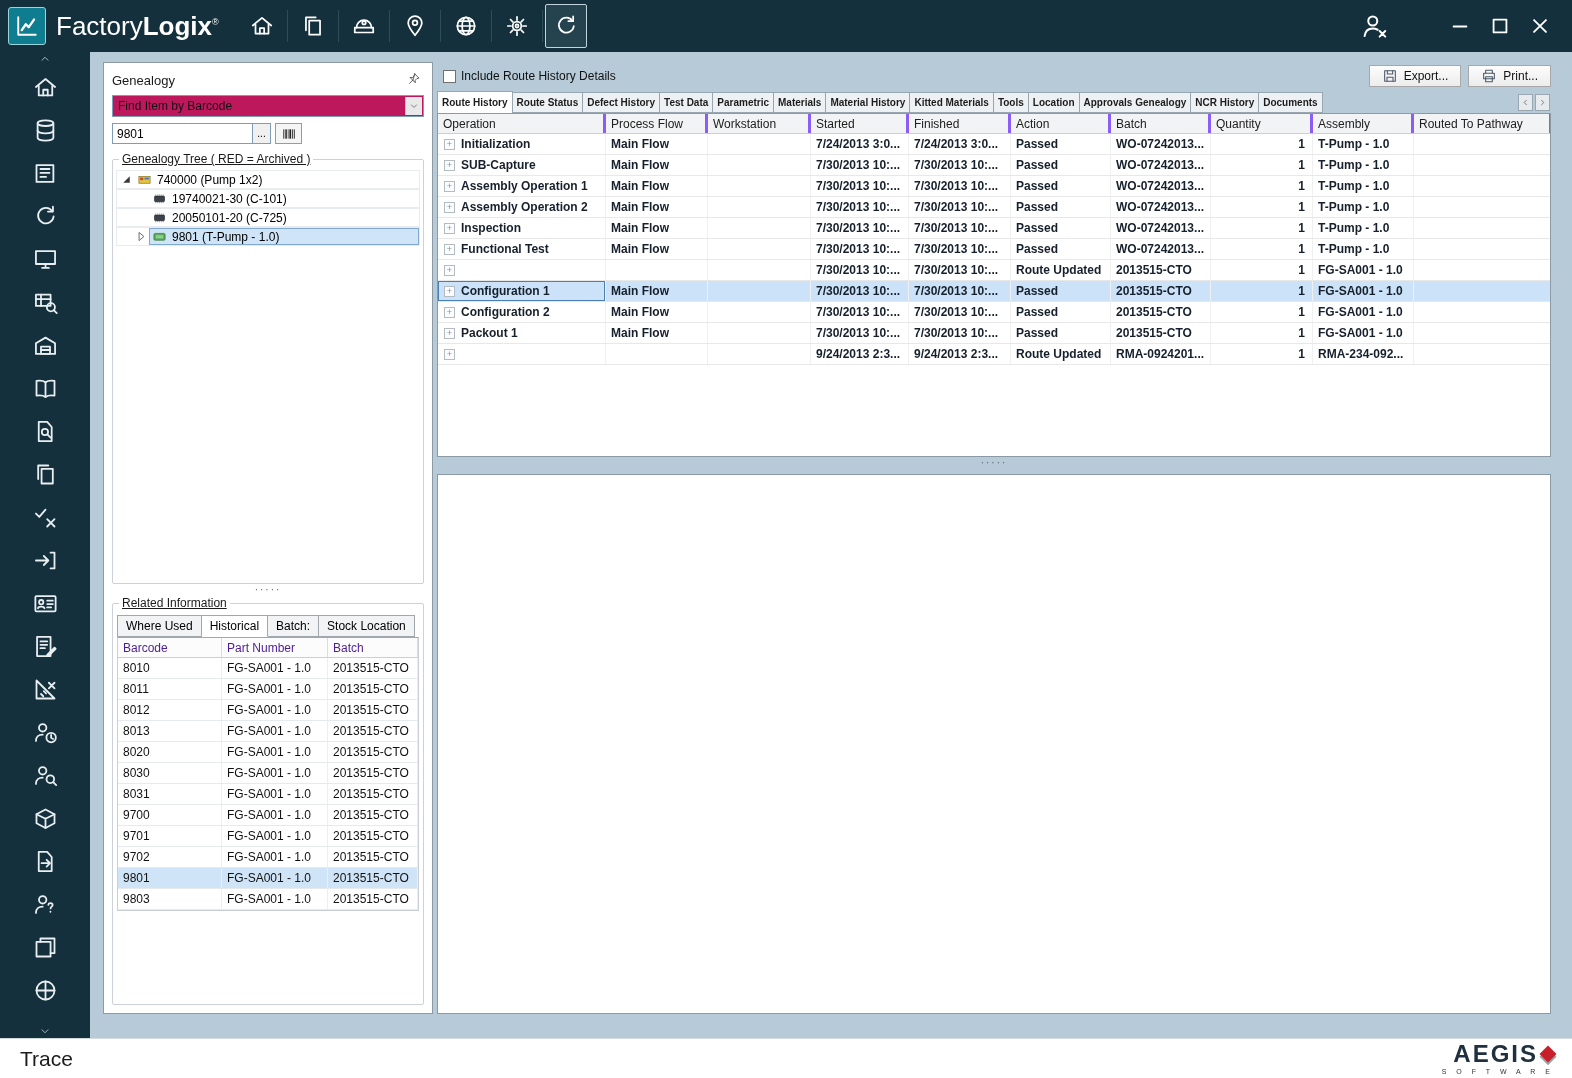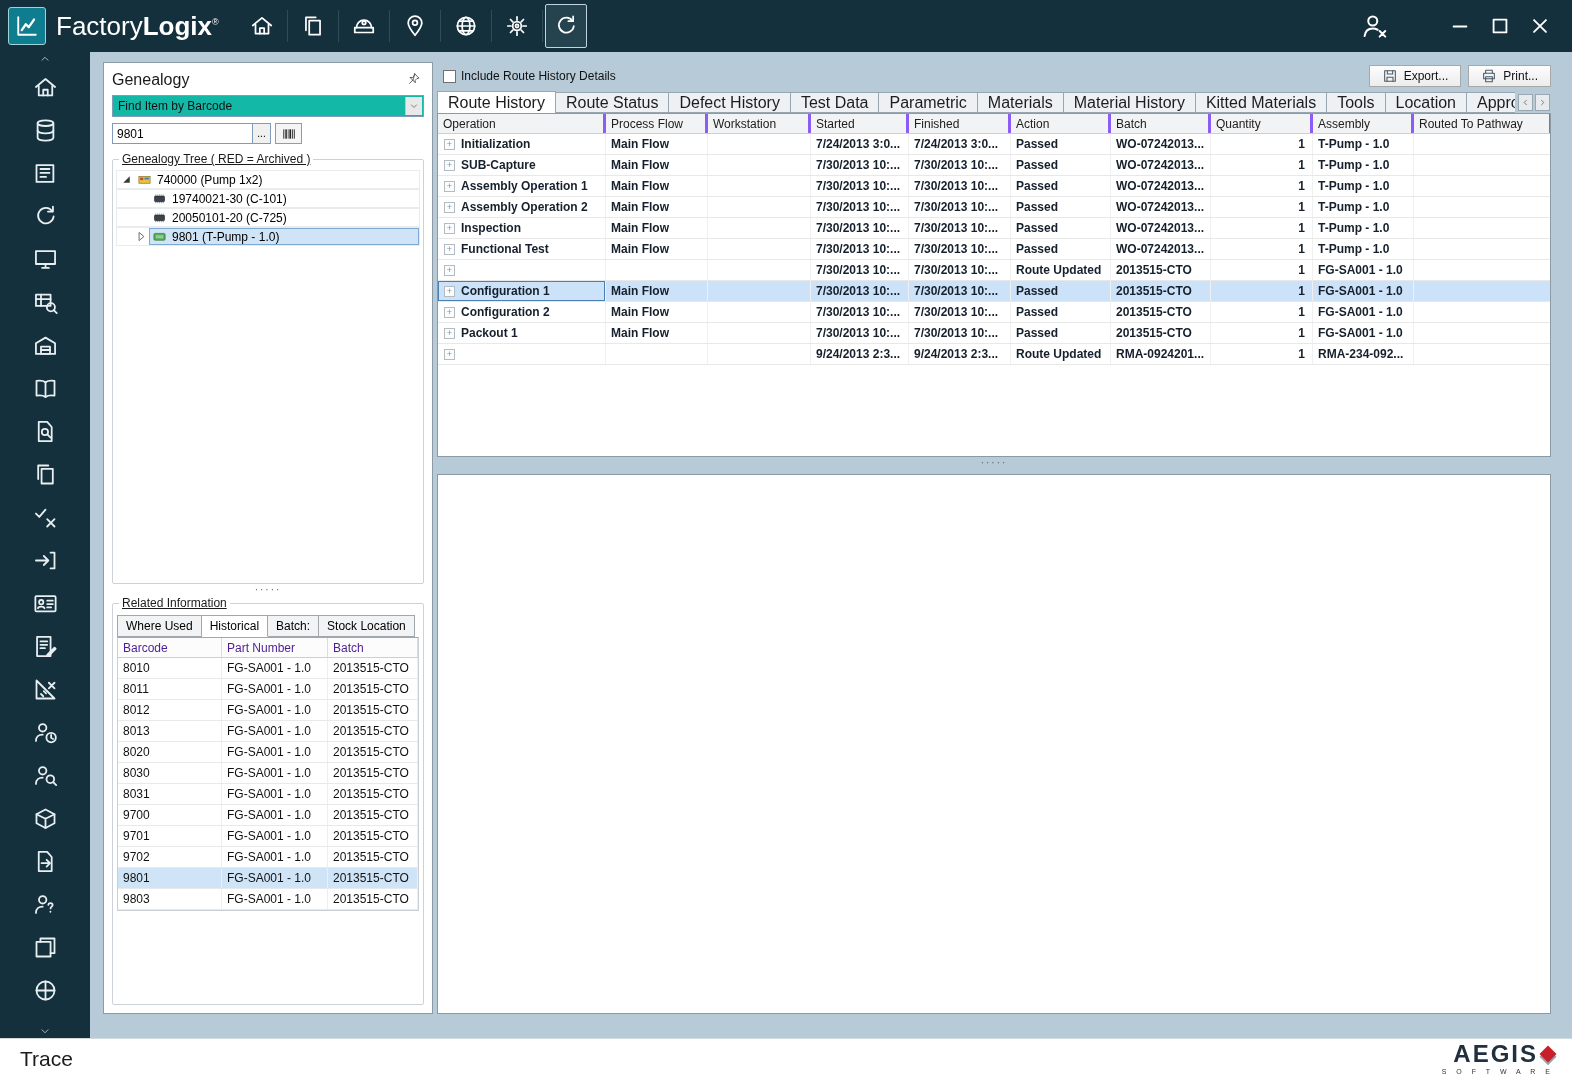--- a/index.html
+++ b/index.html
@@ -43,25 +43,25 @@
   .rail-btn .icon { width:27px; height:27px; }
 
   
   .workspace { position:absolute; left:90px; top:52px; right:0; bottom:40px; background:#b6cad7; }
   .panel { background:#fff; border:1px solid #8b9aa5; }
 
   
   .gen-panel { position:absolute; left:13px; top:10px; width:330px; height:952px; padding:4px 8px 8px 8px;
                display:flex; flex-direction:column; }
   .gen-header { display:flex; align-items:center; height:26px; flex:none; }
-  .gen-title { font-size:16px; color:#1a1a1a; }
+  .gen-title { font-size:13px; color:#1a1a1a; }
   .pin-btn { margin-left:auto; width:20px; height:20px; border:none; background:transparent; color:#555; cursor:pointer; }
   .pin-btn .icon { width:14px; height:14px; }
   .combo { height:22px; border:1px solid #7f9db9; display:flex; align-items:center; padding-left:5px;
-           position:relative; background:#14b8a6; margin-top:2px; flex:none; cursor:pointer; }
+           position:relative; background:#be185d; margin-top:2px; flex:none; cursor:pointer; }
   .combo-arrow { position:absolute; right:1px; top:1px; bottom:1px; width:17px; background:#e9e9e9;
                  border-left:1px solid #c6c6c6; display:flex; align-items:center; justify-content:center; color:#444; }
   .combo-arrow .icon { width:10px; height:10px; }
   .search-row { display:flex; margin-top:6px; align-items:center; flex:none; }
   .search-input { height:21px; width:140px; border:1px solid #7f9db9; border-right:none; padding:0 4px;
                   font:12px "Liberation Sans","DejaVu Sans",sans-serif; }
   .ellipsis-btn { height:21px; width:19px; border:1px solid #7f9db9; background:#f0f0f0; font-size:10px;
                   cursor:pointer; line-height:1; }
   .barcode-btn { height:21px; width:27px; border:1px solid #9a9a9a; background:#f5f5f5; margin-left:4px;
                  display:flex; align-items:center; justify-content:center; cursor:pointer; color:#222; }
@@ -98,22 +98,22 @@
   .route-panel { position:absolute; left:347px; top:10px; width:1114px; height:952px; }
   .route-toolbar { position:absolute; top:0; left:0; right:0; height:28px; display:flex; align-items:center; }
   .chk { width:13px; height:13px; border:1px solid #707070; background:#fff; margin:0 5px 0 6px; flex:none; cursor:pointer; }
   .chk-label { font-size:12px; color:#111; }
   .toolbar-buttons { margin-left:auto; display:flex; gap:7px; }
   .tb-button { height:22px; border:1px solid #a8a8a8; background:linear-gradient(#fdfdfd,#ececec);
                display:flex; align-items:center; padding:0 12px; gap:6px; font-size:12px; cursor:pointer; color:#4a5a6a; }
   .tb-button .lbl { color:#111; }
   .tabs-strip { position:absolute; top:28px; left:0; right:0; height:23px; display:flex; align-items:flex-end; z-index:3; }
   .tabs-wrap { display:flex; overflow:hidden; flex:1; align-items:flex-end; white-space:nowrap; }
-  .tab { height:21px; padding:0 10px; display:flex; align-items:center; background:#eef1f4;
-         border:1px solid #97a6b1; border-left:none; font-size:16px; white-space:nowrap; cursor:pointer; flex:none; color:#1c1c1c; }
+  .tab { height:21px; padding:0 4px; display:flex; align-items:center; background:#eef1f4;
+         border:1px solid #97a6b1; border-left:none; font-size:10px; white-space:nowrap; cursor:pointer; flex:none; color:#1c1c1c;font-weight:bold; }
   .tab:first-child { border-left:1px solid #97a6b1; }
   .tab.active { background:#fff; height:23px; border-bottom:1px solid #fff; margin-bottom:-1px; }
   .tab-scroll { display:flex; gap:2px; padding:0 1px 2px 3px; }
   .tab-scroll button { width:15px; height:17px; border:1px solid #9aa7b0; background:#e7ebee; color:#333;
                        display:flex; align-items:center; justify-content:center; cursor:pointer; }
   .tab-scroll .icon { width:9px; height:9px; }
   .grid-box { position:absolute; top:51px; left:0; right:0; height:344px; background:#fff;
               border:1px solid #8b9aa5; overflow:hidden; z-index:2; }
   .grid-header { display:flex; height:20px; background:#f2f3f4; border-bottom:1px solid #cfcfcf; }
   .gh-cell { flex:none; border-right:3px solid #8b5cf6; padding-left:5px; display:flex; align-items:center;

